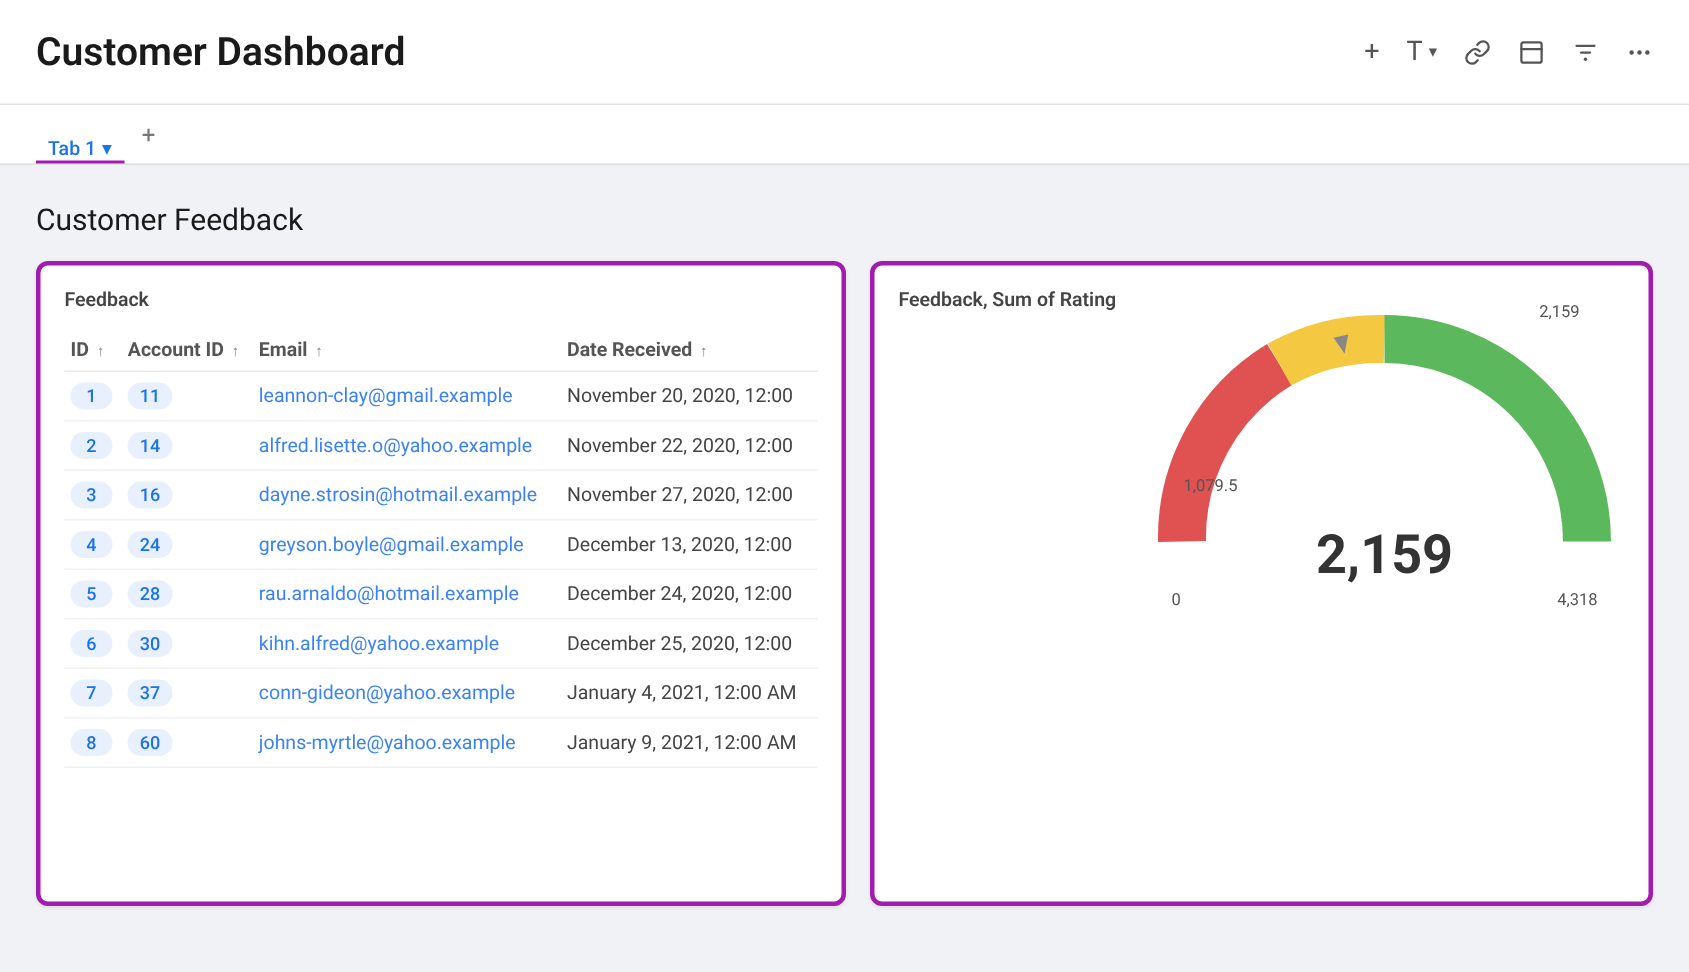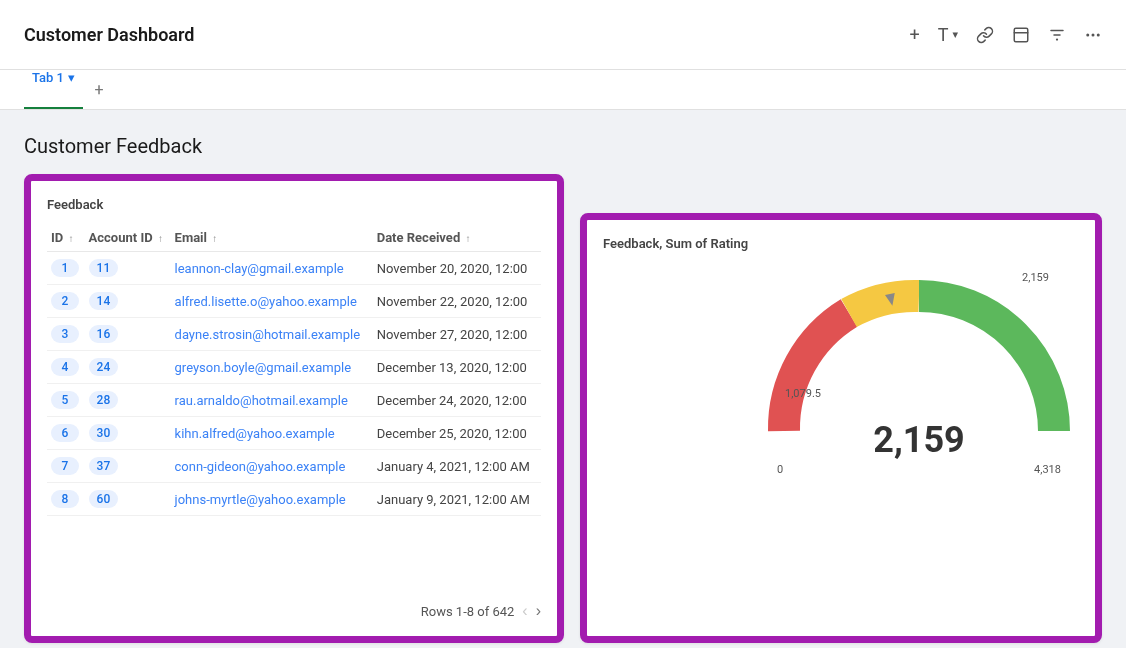--- a/index.html
+++ b/index.html
@@ -13,21 +13,21 @@
     .top-bar {
       background: #fff;
       border-bottom: 1px solid #e0e0e0;
       padding: 0 24px;
       display: flex;
       align-items: center;
       justify-content: space-between;
       height: 70px;
     }
     .dashboard-title {
-      font-size: 18px;
+      font-size: 26px;
       font-weight: 600;
       color: #1a1a1a;
     }
     .toolbar-icons {
       display: flex;
       align-items: center;
       gap: 18px;
       color: #555;
     }
     .toolbar-icons span {
@@ -41,25 +41,25 @@
       background: #fff;
       border-bottom: 1px solid #e0e0e0;
       padding: 0 24px;
       display: flex;
       align-items: center;
       gap: 8px;
       height: 40px;
     }
     .tab-item {
       display: flex;
-      align-items: flex-start;
+      align-items: flex-end;
       gap: 4px;
       padding: 0 8px;
       height: 100%;
-      border-bottom: 2px solid #15803d;
+      border-bottom: 2px solid #a21caf;
       color: #1a73e8;
       font-size: 13px;
       font-weight: 500;
       cursor: pointer;
     }
     .tab-add {
       color: #777;
       font-size: 16px;
       cursor: pointer;
       padding: 0 4px;
@@ -75,36 +75,35 @@
       color: #1a1a1a;
       margin-bottom: 16px;
     }
     .cards-row {
       display: flex;
       gap: 16px;
     }
     .card {
       background: #fff;
       border-radius: 8px;
-      border: 7px solid #a21caf;
+      border: 3px solid #a21caf;
       padding: 16px;
       box-shadow: 0 1px 3px rgba(0,0,0,0.08);
     }
     .table-card {
       width: 540px;
       min-height: 430px;
       display: flex;
       flex-direction: column;
     }
     .gauge-card {
       flex: 1;
       min-height: 430px;
       display: flex;
-      flex-direction: column;
-      margin-top: 39px;
+      flex-direction: row;
     }
     .card-header {
       font-size: 13px;
       font-weight: 600;
       color: #444;
       margin-bottom: 12px;
     }
     table {
       width: 100%;
       border-collapse: collapse;
@@ -328,25 +327,20 @@
       <td>January 4, 2021, 12:00 AM</td>
     </tr>
             <tr>
       <td><span class="badge">8</span></td>
       <td><span class="badge">60</span></td>
       <td><a class="email-link" href="#">johns-myrtle@yahoo.example</a></td>
       <td>January 9, 2021, 12:00 AM</td>
     </tr>
           </tbody>
       </table>
-      <div class="pagination">
-        <span>Rows 1-8 of 642</span>
-        <button class="pagination-btn disabled">‹</button>
-        <button class="pagination-btn">›</button>
-      </div>
     </div>
 
     <div class="card gauge-card">
       <div class="card-header">Feedback, Sum of Rating</div>
       <div class="gauge-container">
         <div class="gauge-svg-wrap">
           <svg width="320" height="185" viewBox="0 0 320 185">
 
             <path d="M 25 160 A 135 135 0 0 1 90 42" stroke="#e05252" stroke-width="32" fill="none" stroke-linecap="butt"></path>
 

